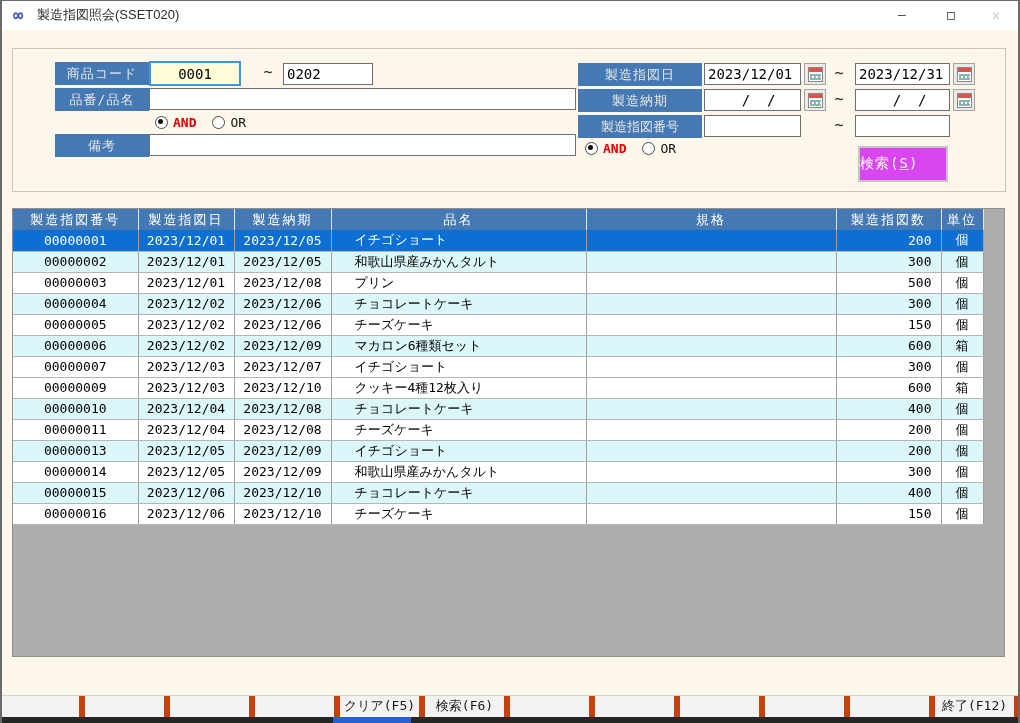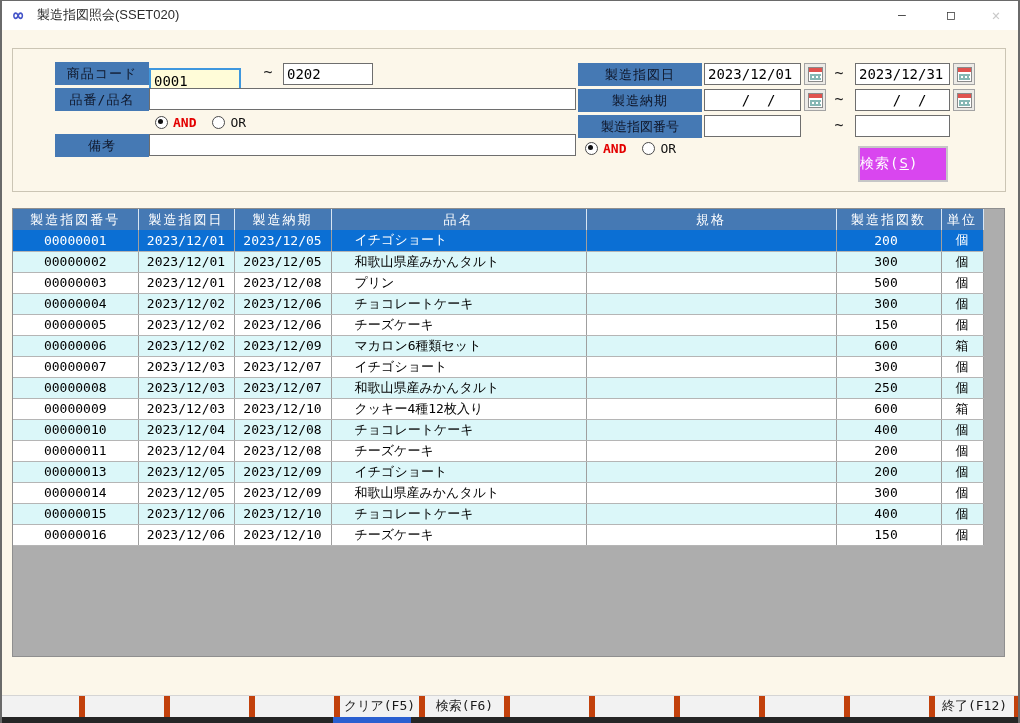--- a/index.html
+++ b/index.html
@@ -16,21 +16,21 @@
   .app-icon{position:absolute;left:13px;top:0;line-height:30px;font-size:17px;font-weight:bold;color:#4353c8;}
   .title-text{position:absolute;left:37px;top:0;line-height:30px;font-size:13px;color:#2b2b2b;
               font-family:"Liberation Sans",sans-serif;}
   .win-btn{position:absolute;top:0;width:44px;height:30px;line-height:30px;text-align:center;
            font-size:13px;color:#333;cursor:default;}
   #btn-min{left:880px;} #btn-max{left:929px;} #btn-close{left:974px;color:#c9c9c9;font-size:14px;}
 
   
   .gb{position:absolute;left:12px;top:48px;width:994px;height:144px;
       border:1px solid #cbc5b4;box-sizing:border-box;background:#fcf7ea;}
-  .flabel{position:absolute;background:#4579b4;color:#0f172a;text-align:center;font-size:13px;
+  .flabel{position:absolute;background:#4579b4;color:#e5e5e5;text-align:center;font-size:13px;
           height:23px;line-height:23px;letter-spacing:1px;}
   .tin{position:absolute;border:1px solid #6e6e6e;background:#fff;font-family:inherit;
        font-size:14px;padding:0 3px;height:22px;box-sizing:border-box;color:#000;}
   .tin.focus{border:2px solid #3e97de;background:#fffcd8;height:25px;}
   .tilde{position:absolute;width:24px;text-align:center;font-size:15px;color:#222;}
   .cal-btn{position:absolute;width:22px;height:22px;background:#eceae6;border:1px solid #a3a3a3;
            box-sizing:border-box;display:flex;align-items:center;justify-content:center;cursor:default;}
   .cal-glyph{width:15px;height:15px;background:#fff;border:1px solid #8a8a8a;position:relative;box-sizing:border-box;}
   .cal-glyph::before{content:"";position:absolute;left:0;right:0;top:0;height:4px;background:#e0524e;}
   .cal-glyph::after{content:"";position:absolute;left:1px;right:1px;top:6px;bottom:1px;
@@ -51,21 +51,21 @@
   
   .grid-wrap{position:absolute;left:12px;top:208px;width:993px;height:449px;background:#adadad;
              border:1px solid #8f8f8f;box-sizing:border-box;overflow:hidden;}
   table{border-collapse:collapse;table-layout:fixed;width:970px;font-size:13px;}
   th{background:#4579b4;color:#fff;height:21px;font-weight:normal;letter-spacing:2px;
      border-right:1px solid #d8e5f2;overflow:hidden;white-space:nowrap;padding:0;}
   td{height:21px;border-right:1px solid #9f9f9f;border-bottom:1px solid #b5b5b5;background:#fff;
      overflow:hidden;white-space:nowrap;padding:0 4px;color:#000;box-sizing:border-box;}
   tr.alt td{background:#dbf7f9;}
   tr.sel td{background:#0b6fd4;color:#fff;margin-top:16px;}
-  td.ac{text-align:center;} td.al{text-align:left;padding-left:23px;} td.ar{text-align:center;padding-right:9px;}
+  td.ac{text-align:center;} td.al{text-align:left;padding-left:23px;} td.ar{text-align:right;padding-right:9px;}
 
   
   .fbar{position:absolute;left:0;top:695px;width:1020px;height:22px;background:#f2f2f2;
         border-top:1px solid #d5d5d5;display:flex;box-sizing:border-box;z-index:30;}
   .fcell{width:85px;height:100%;box-sizing:border-box;border-right:6px solid #c2410c;
          text-align:center;line-height:20px;font-size:13px;color:#1a1a1a;overflow:hidden;white-space:nowrap;}
   .bottom-strip{position:absolute;left:0;top:717px;width:1020px;height:6px;background:#262626;z-index:35;}
   .bottom-blue{position:absolute;left:333px;top:0;width:78px;height:6px;background:#2a5fd0;}
 </style>
 </head>
@@ -77,21 +77,21 @@
     <span class="app-icon">∞</span>
     <span class="title-text">製造指図照会(SSET020)</span>
     <div class="win-btn" id="btn-min">—</div>
     <div class="win-btn" id="btn-max">□</div>
     <div class="win-btn" id="btn-close">✕</div>
   </div>
 
   <div class="gb">
 
     <div class="flabel" style="left:42px;top:13px;width:94px;">商品コード</div>
-    <input class="tin focus" style="left: 136px; top: 19px; width: 92px;" value="0001">
+    <input class="tin focus" style="left: 136px; top: 12px; width: 92px; text-align: center;" value="0001">
     <div class="tilde" style="left:243px;top:14px;">~</div>
     <input class="tin" style="left: 270px; top: 14px; width: 90px;" value="0202">
 
     <div class="flabel" style="left:42px;top:39px;width:94px;">品番/品名</div>
     <input class="tin" style="left: 136px; top: 39px; width: 427px;" value="">
 
     <div class="radio-row" style="left:142px;top:65px;">
       <span class="radio checked"></span>
       <span class="and-lab">AND</span>
       <span class="radio"></span>
@@ -217,29 +217,20 @@
           </tr>
           <tr>
             <td class="ac">00000007</td>
             <td class="ac">2023/12/03</td>
             <td class="ac">2023/12/07</td>
             <td class="al">イチゴショート</td>
             <td class="al"></td>
             <td class="ar">300</td>
             <td class="ac">個</td>
           </tr>
-          <tr class="alt">
-            <td class="ac">00000008</td>
-            <td class="ac">2023/12/03</td>
-            <td class="ac">2023/12/07</td>
-            <td class="al">和歌山県産みかんタルト</td>
-            <td class="al"></td>
-            <td class="ar">250</td>
-            <td class="ac">個</td>
-          </tr>
           <tr>
             <td class="ac">00000009</td>
             <td class="ac">2023/12/03</td>
             <td class="ac">2023/12/10</td>
             <td class="al">クッキー4種12枚入り</td>
             <td class="al"></td>
             <td class="ar">600</td>
             <td class="ac">箱</td>
           </tr>
           <tr class="alt">

